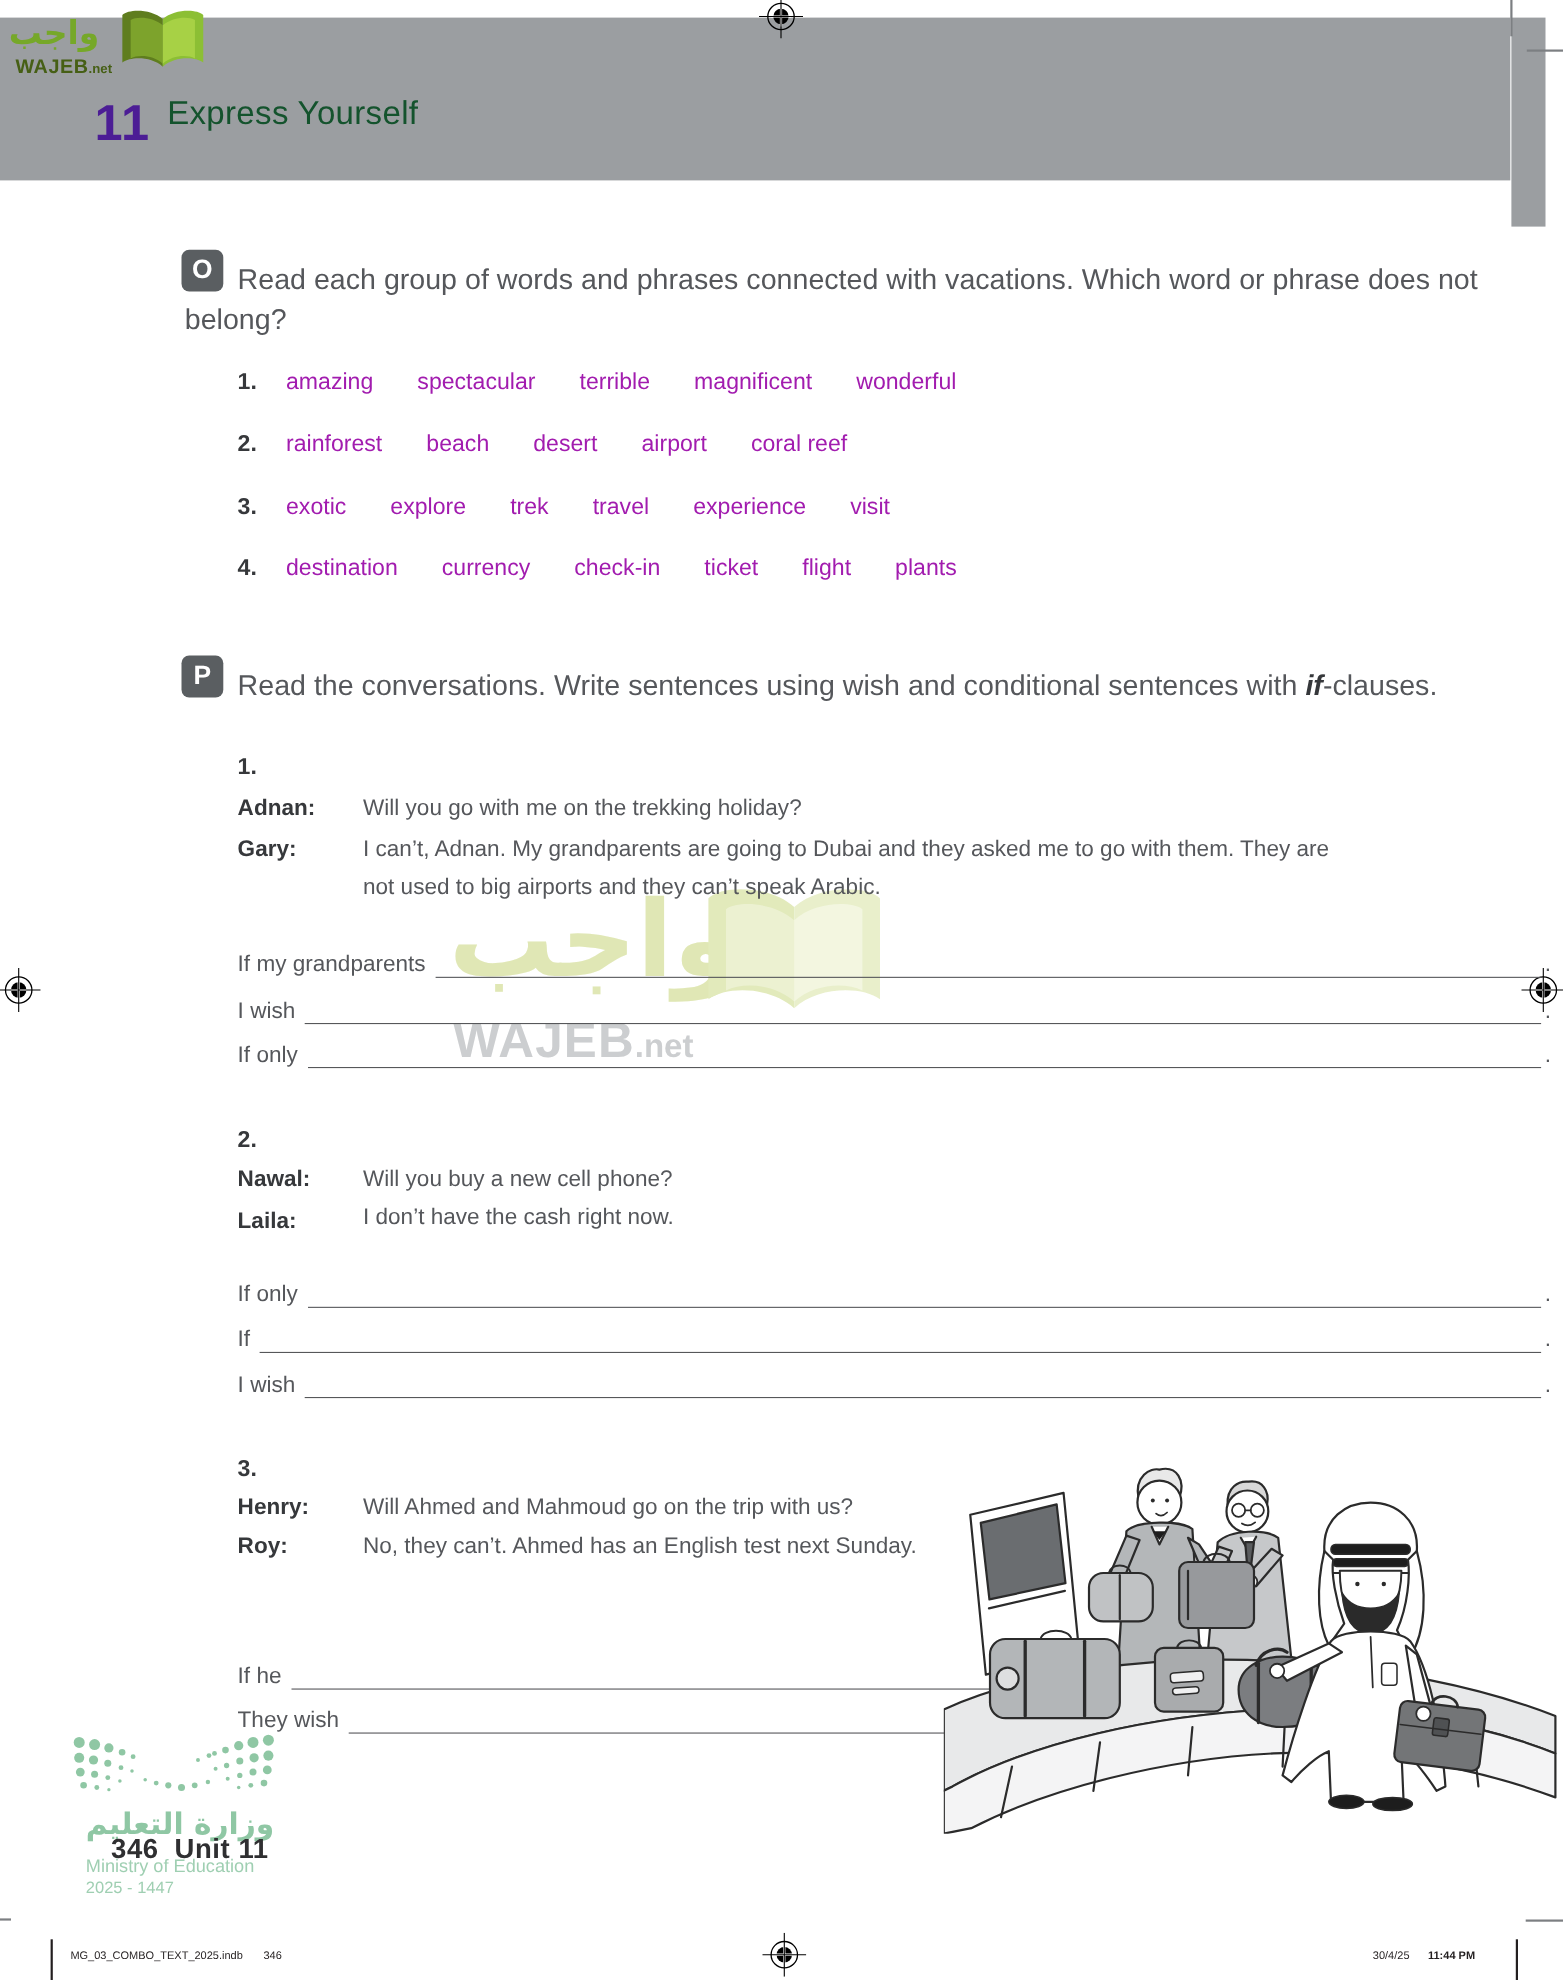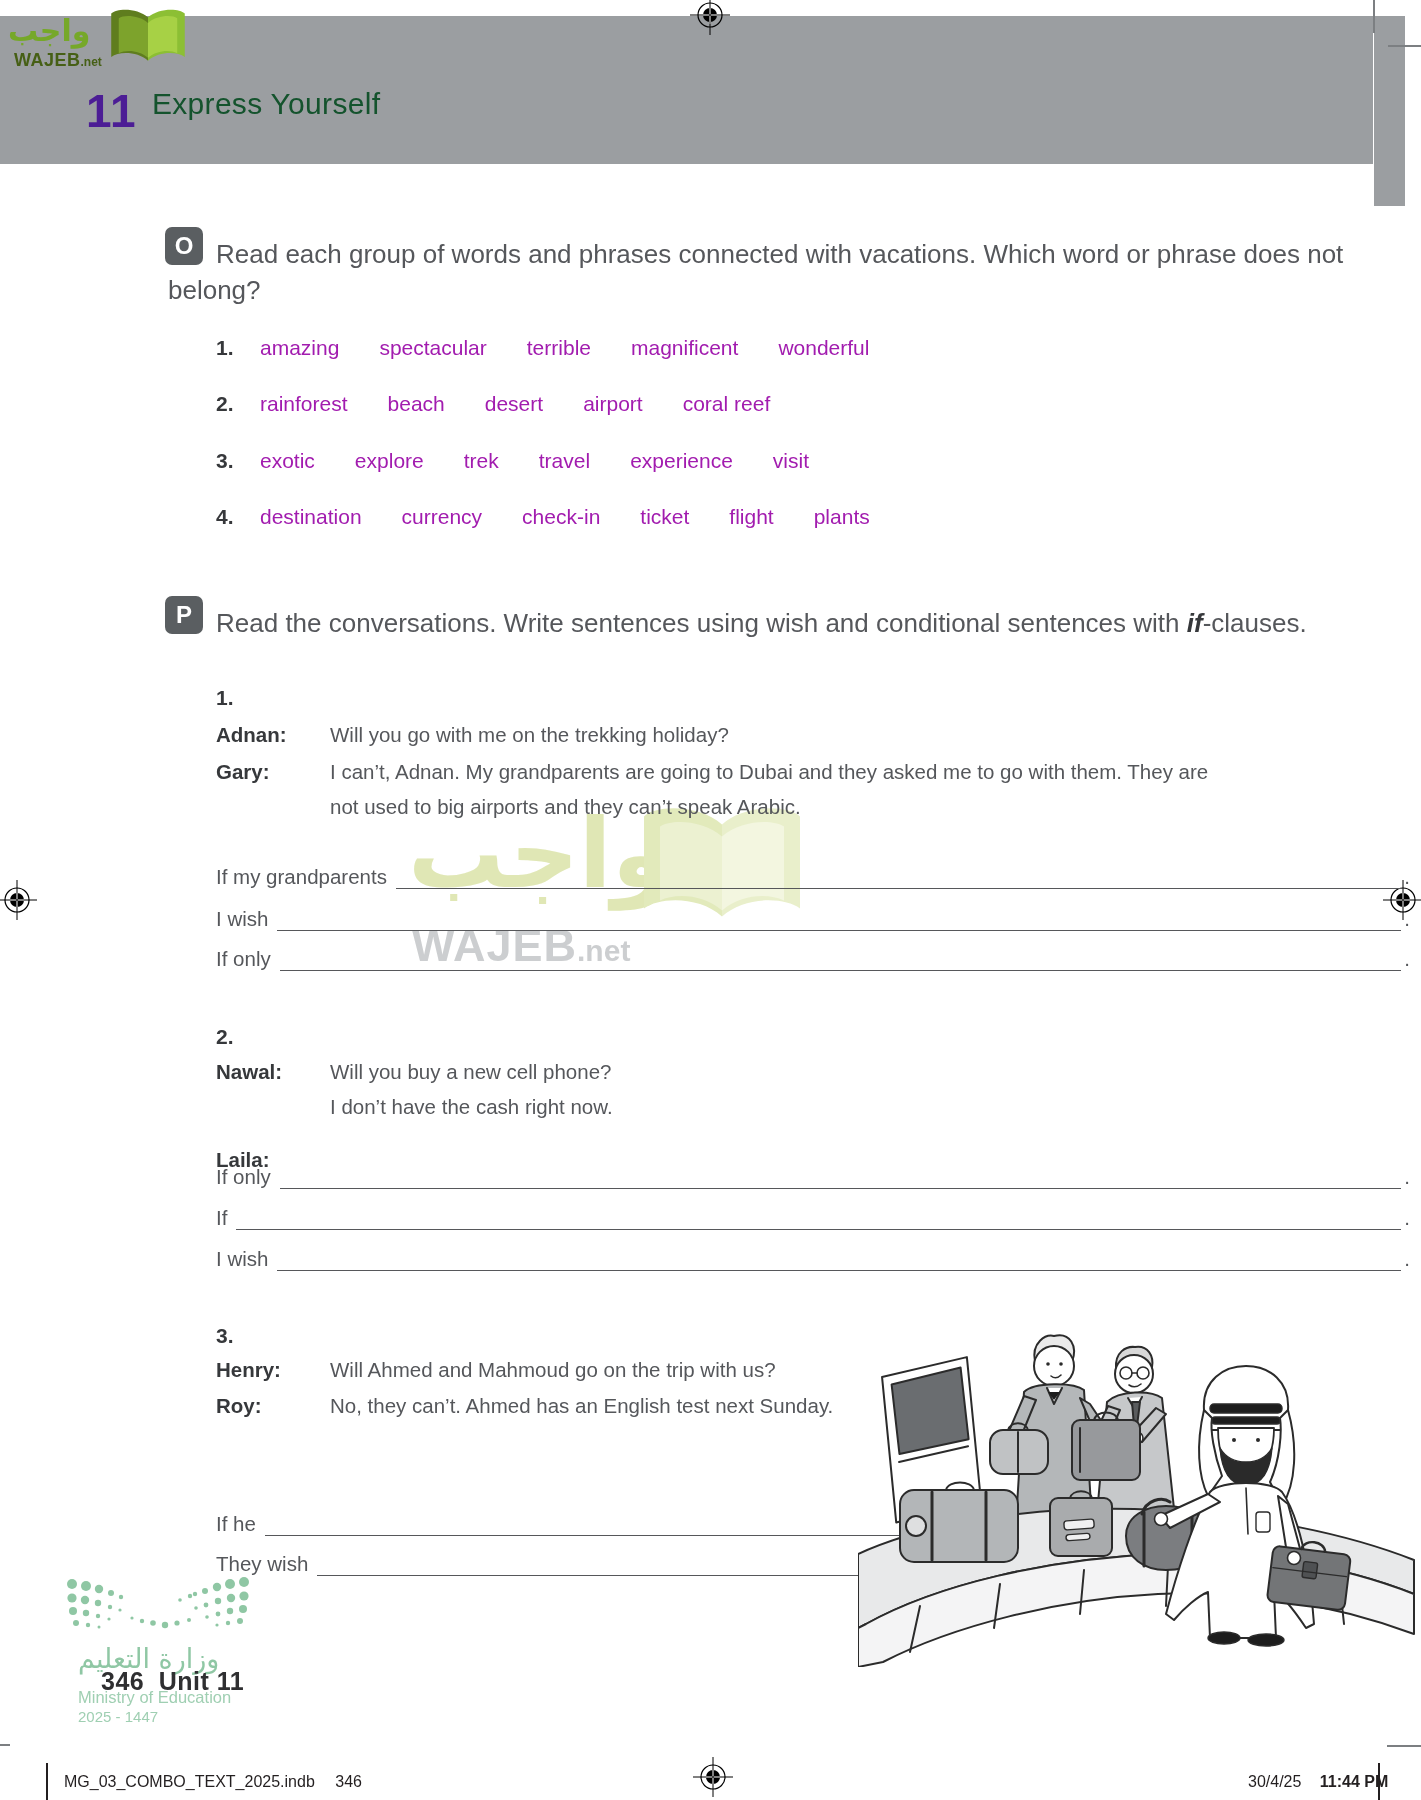--- a/index.html
+++ b/index.html
@@ -21,25 +21,25 @@
   .conv-num{font-size:21px;font-weight:bold;color:#36383b;}
   .speaker{font-size:20.5px;font-weight:bold;color:#36383b;}
   .prompt{display:flex;align-items:flex-end;}
   .prompt .label{font-size:20.5px;color:#55575b;white-space:nowrap;padding-right:9px;line-height:24px;}
   .prompt .rule{flex:1;height:24px;border-bottom:1.6px solid #56575a;}
   .prompt .dot{font-size:20.5px;color:#55575b;padding-left:3px;line-height:24px;}
   .wm{opacity:.9;}
   .wm-ar{font-size:96px;font-weight:bold;color:#dde5ad;font-family:"DejaVu Sans",sans-serif;line-height:1;}
   .wm-latin{font-size:45px;font-weight:bold;color:#c7c9cb;letter-spacing:1px;}
   .wm-tld{font-size:30px;font-weight:bold;color:#c7c9cb;}
-  .ministry-ar{font-size:27px;font-weight:normal;color:#8fc7a4;font-family:"DejaVu Sans",sans-serif;}
+  .ministry-ar{font-size:27px;font-weight:bold;color:#8fc7a4;font-family:"DejaVu Sans",sans-serif;}
   .ministry-en{font-size:16.5px;color:#9fcfb2;}
   .ministry-yr{font-size:15px;color:#9fcfb2;}
   .page-num{font-size:25px;font-weight:bold;color:#2f2f31;letter-spacing:.5px;}
-  .foot-small{font-size:16px;color:#231f20;}
+  .foot-small{font-size:10px;color:#231f20;}
   .vbar{width:2px;height:37px;background:#231f20;}
   .cropline{background:#7c7f82;}
 </style>
 </head>
 <body>
 
 <div id="page">
 
   <div class="abs wm" style="left:400px;top:788px;width:420px;height:200px;">
     <div class="abs wm-ar" style="left:8px;top:18px;">واجب</div>
@@ -150,21 +150,21 @@
   </div>
   <div class="abs prompt" style="left:216px;top:946px;width:1194px;">
     <span class="label">If only</span>
       <span class="rule"></span>
       <span class="dot">.</span>
   </div>
 
   <div class="abs conv-num" style="left:216px;top:1025px;">2.</div>
   <div class="abs speaker" style="left:216px;top:1060px;">Nawal:</div>
   <div class="abs dialog-txt" style="left:330px;top:1060px;">Will you buy a new cell phone?</div>
-  <div class="abs speaker" style="left:216px;top:1148px;">Laila:</div>
+  <div class="abs speaker" style="left:216px;top:1098px;">Laila:</div>
   <div class="abs dialog-txt" style="left:330px;top:1095px;">I don’t have the cash right now.</div>
 
   <div class="abs prompt" style="left:216px;top:1164px;width:1194px;">
     <span class="label">If only</span>
       <span class="rule"></span>
       <span class="dot">.</span>
   </div>
   <div class="abs prompt" style="left:216px;top:1205px;width:1194px;">
     <span class="label">If</span>
       <span class="rule"></span>

